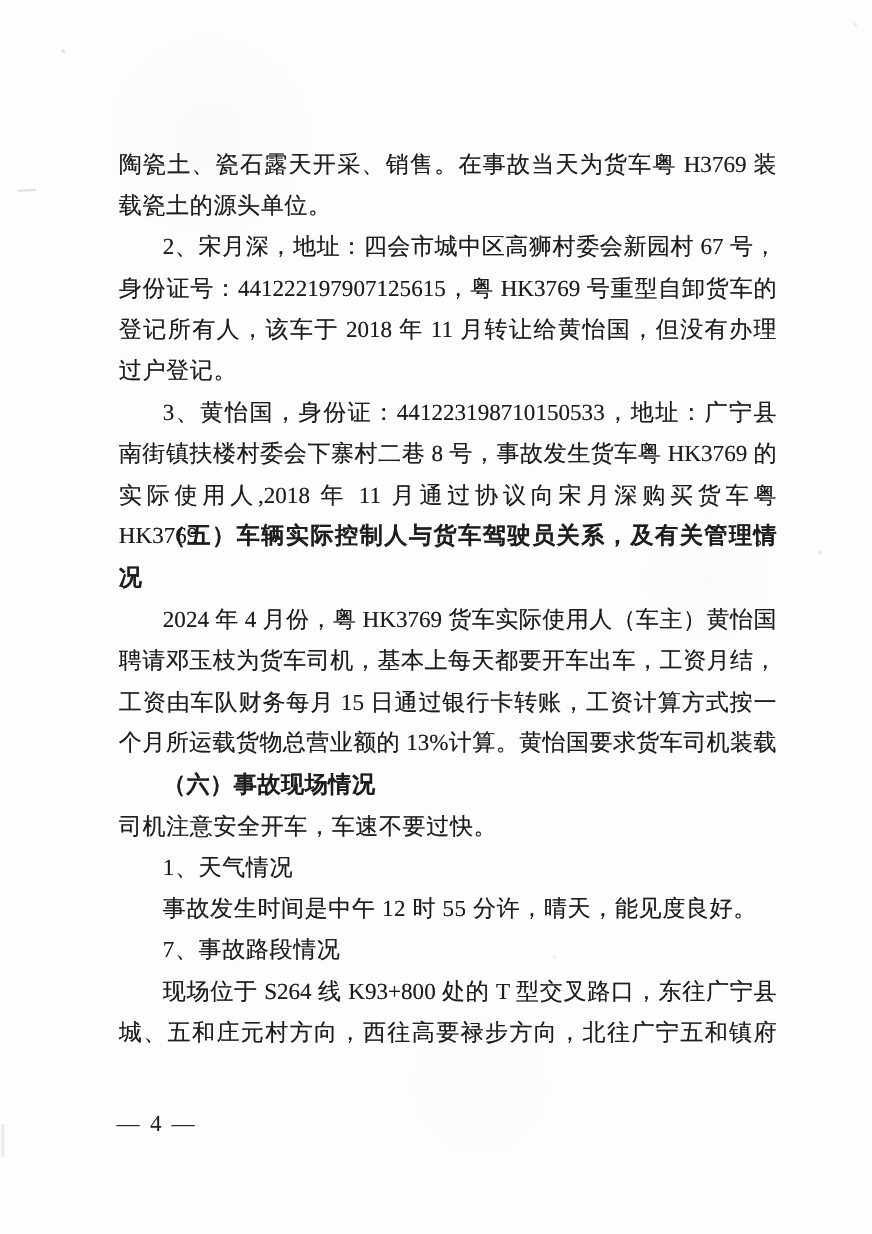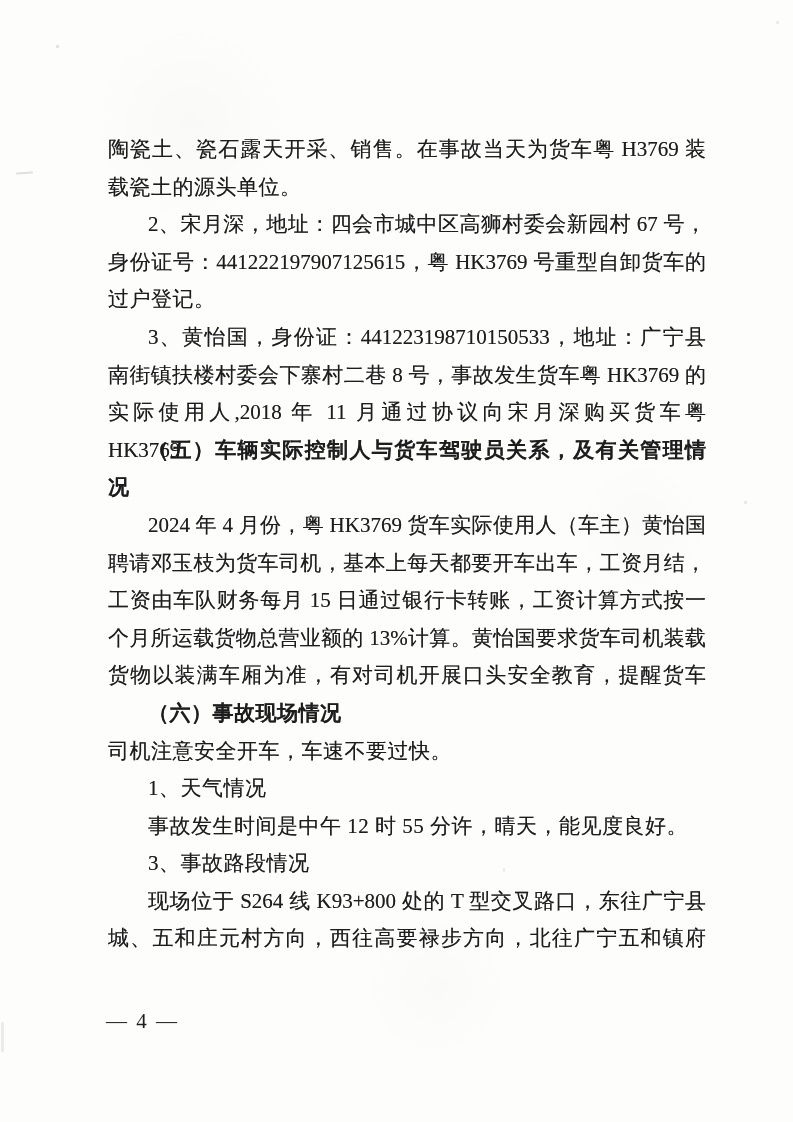--- a/index.html
+++ b/index.html
@@ -79,36 +79,36 @@
 </head>
 <body style="--paper: #fdfdfc; --ink: #1d1d1d;">
 
 <div class="noise"></div>
 
 <div class="textblock">
     <div class="line j">陶瓷土、瓷石露天开采、销售。在事故当天为货车粤 H3769 装</div>
     <div class="line">载瓷土的源头单位。</div>
     <div class="line j ind">2、宋月深，地址：四会市城中区高狮村委会新园村 67 号，</div>
     <div class="line j">身份证号：441222197907125615，粤 HK3769 号重型自卸货车的</div>
+    <div class="line j">登记所有人，该车于 2018 年 11 月转让给黄怡国，但没有办理</div>
     <div class="line">过户登记。</div>
     <div class="line j ind">3、黄怡国，身份证：441223198710150533，地址：广宁县</div>
     <div class="line j">南街镇扶楼村委会下寨村二巷 8 号，事故发生货车粤 HK3769 的</div>
     <div class="line j">实际使用人,2018 年 11 月通过协议向宋月深购买货车粤 HK3769。</div>
     <div class="line j b ind">（五）车辆实际控制人与货车驾驶员关系，及有关管理情</div>
     <div class="line b">况</div>
     <div class="line j ind">2024 年 4 月份，粤 HK3769 货车实际使用人（车主）黄怡国</div>
     <div class="line j">聘请邓玉枝为货车司机，基本上每天都要开车出车，工资月结，</div>
     <div class="line j">工资由车队财务每月 15 日通过银行卡转账，工资计算方式按一</div>
     <div class="line j">个月所运载货物总营业额的 13%计算。黄怡国要求货车司机装载</div>
-    <div class="line j">货物以装满车厢为准，有对司机开展口头安全教育，提醒货车</div>
     <div class="line b ind">（六）事故现场情况</div>
     <div class="line">司机注意安全开车，车速不要过快。</div>
     <div class="line ind">1、天气情况</div>
     <div class="line ind">事故发生时间是中午 12 时 55 分许，晴天，能见度良好。</div>
-    <div class="line ind">3、事故路段情况</div>
+    <div class="line ind">7、事故路段情况</div>
     <div class="line j ind">现场位于 S264 线 K93+800 处的 T 型交叉路口，东往广宁县</div>
     <div class="line j">城、五和庄元村方向，西往高要禄步方向，北往广宁五和镇府</div>
   </div>
 
 <div class="page-number">— 4 —</div>
 
 <span class="speck sp1"></span>
 <span class="speck sp2"></span>
 <span class="speck sp3"></span>
 <span class="speck sp4"></span>

